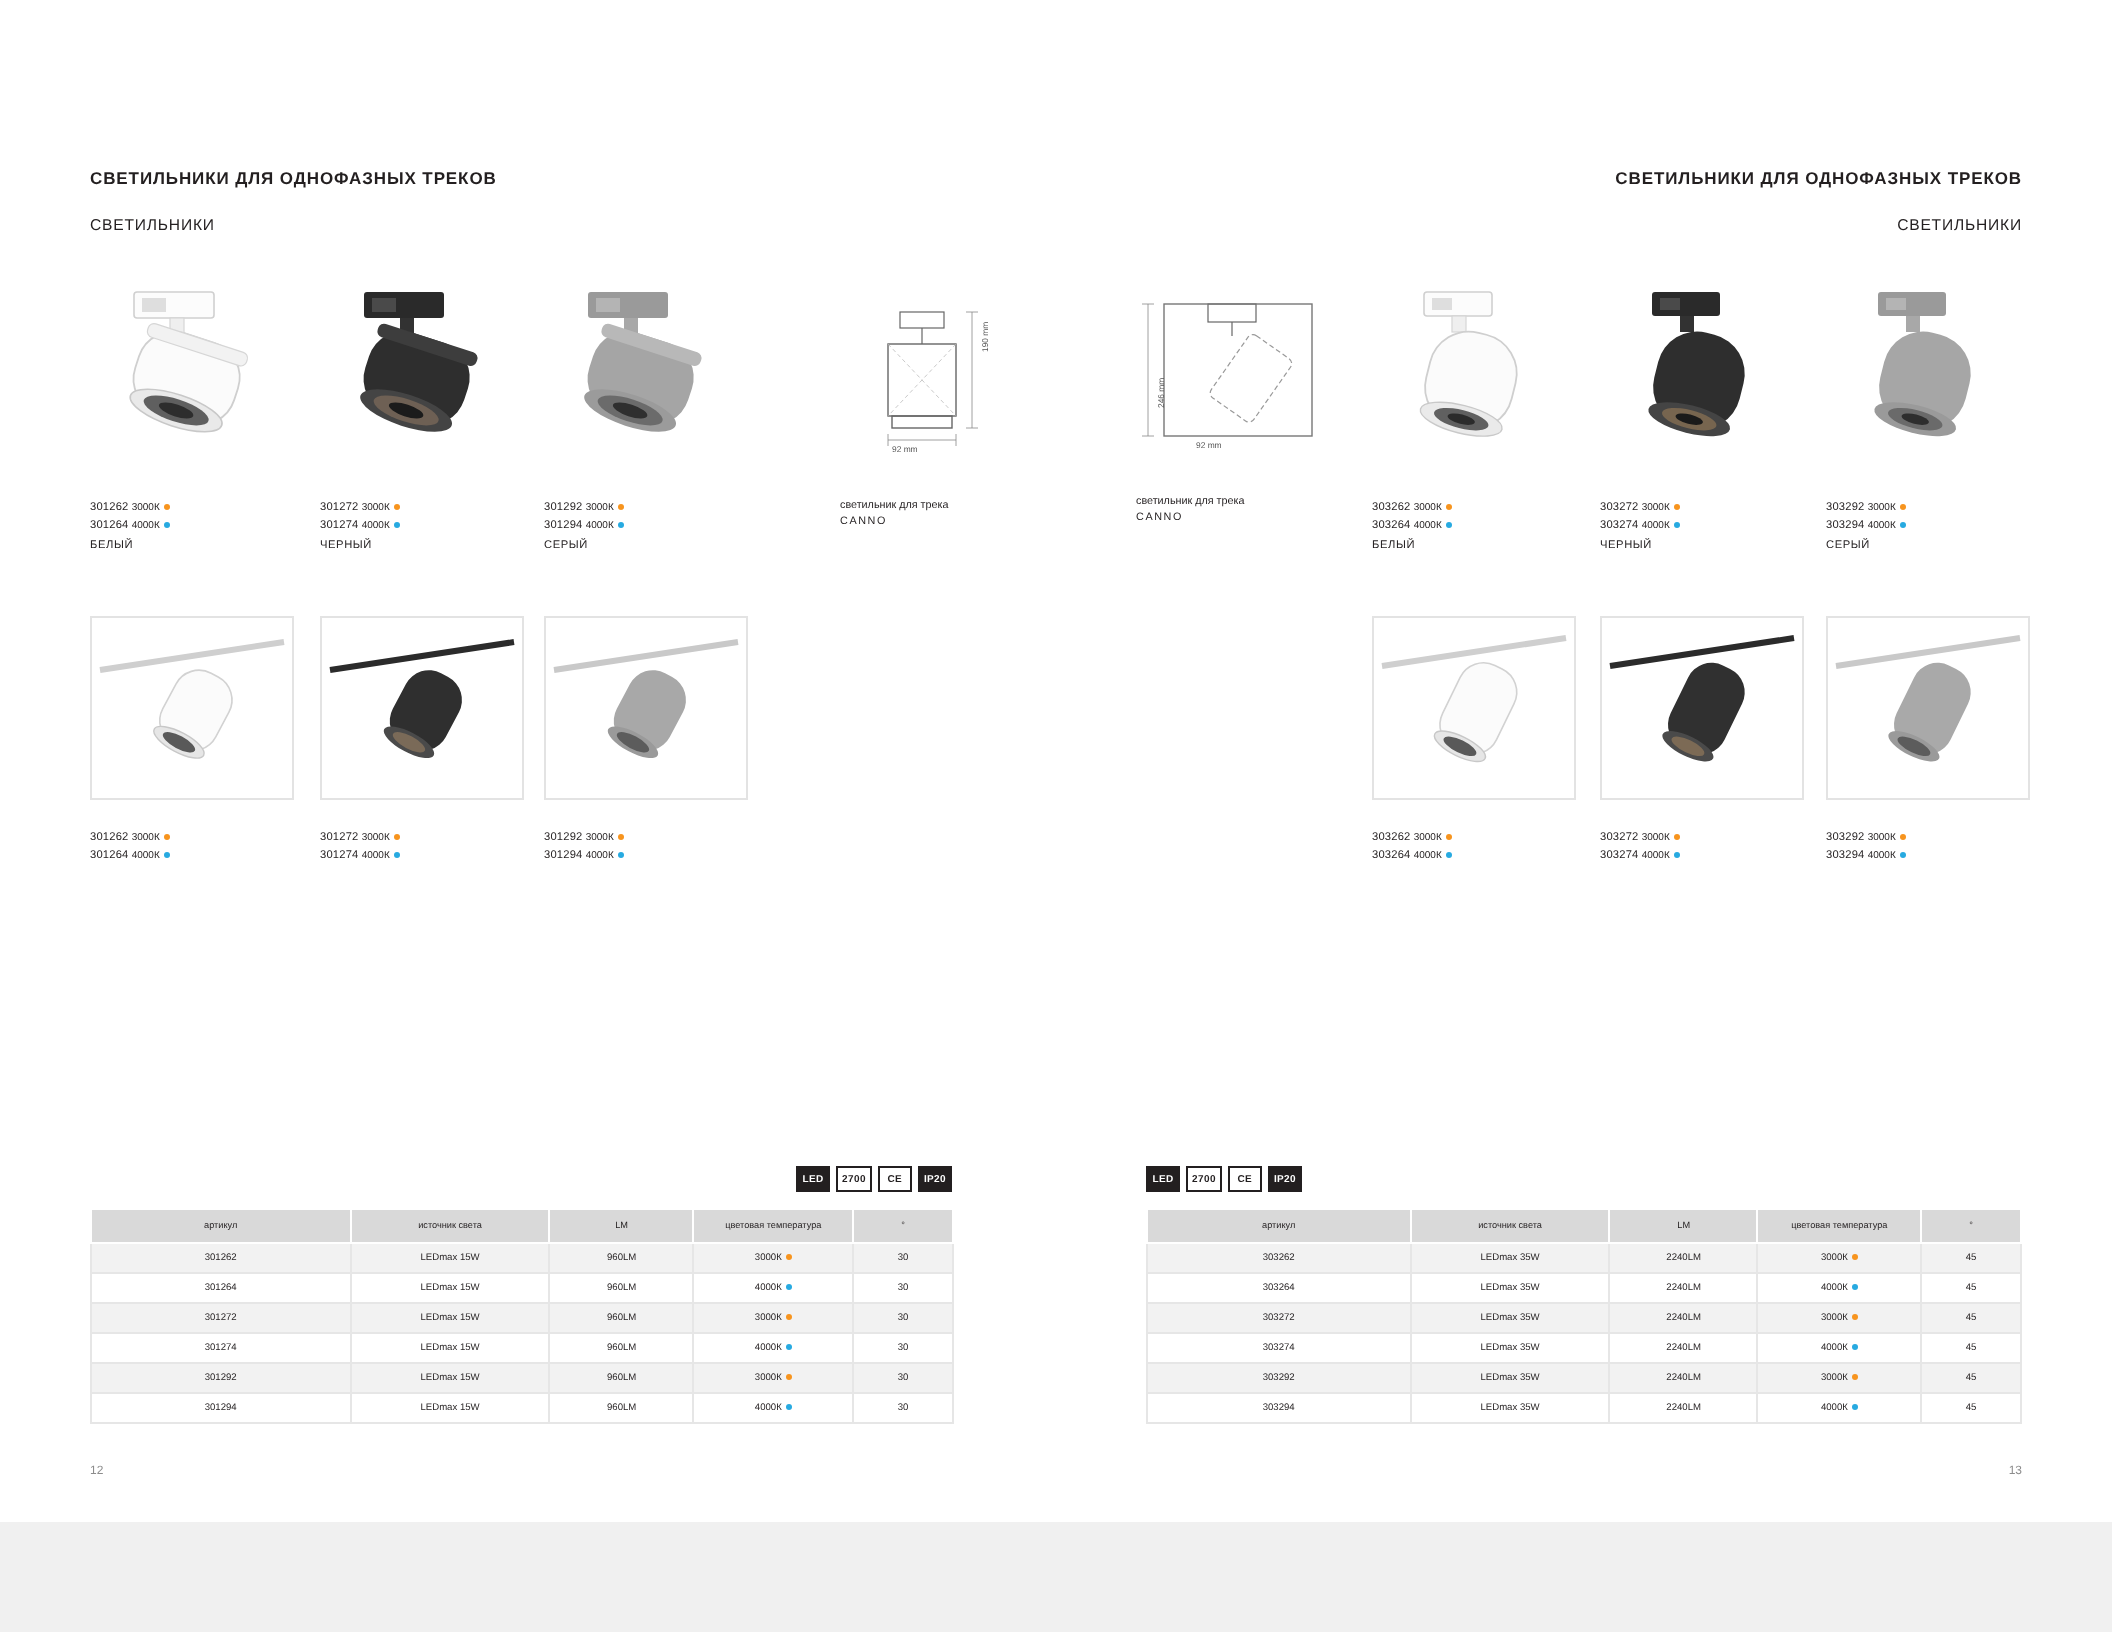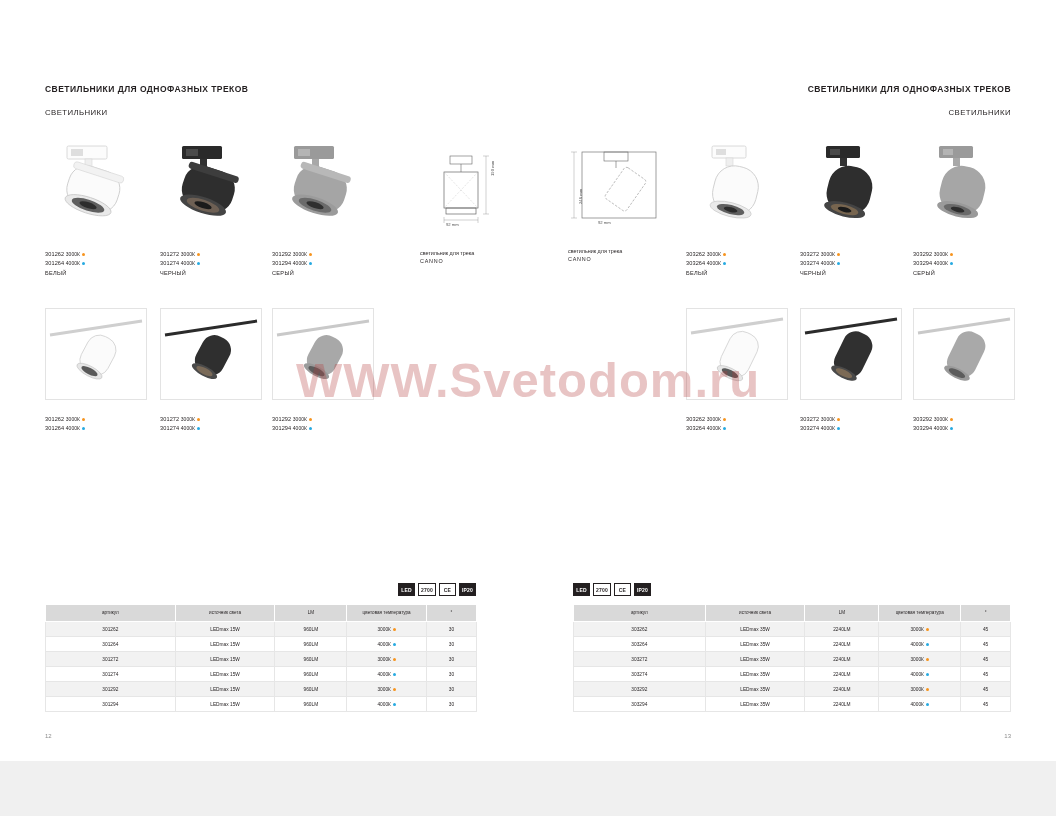--- a/index.html
+++ b/index.html
@@ -463,14 +463,13 @@
             <td>2240LM</td>
           <td><span>4000К</span><span class="dot cool"></span></td>
             <td>45</td>
         </tr>
       </tbody>
     </table>
 
     <div class="pagenum">13</div>
   </div>
 
-  <div class="watermark">WWW.Svetodom.ru</div>
 </div>
 
 </body></html>

